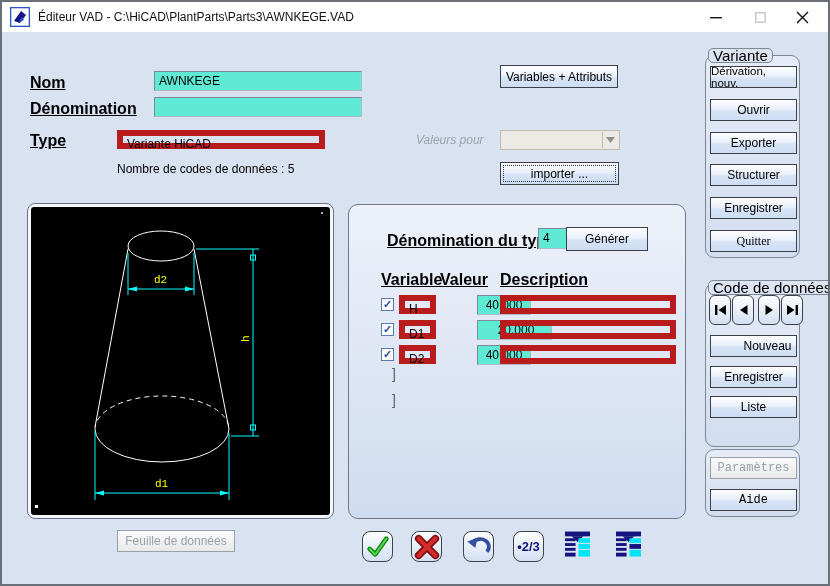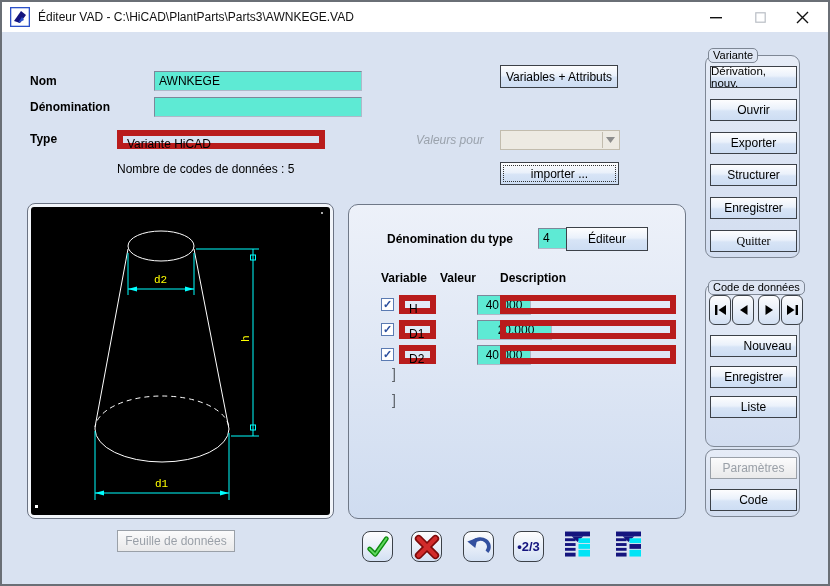--- a/index.html
+++ b/index.html
@@ -14,21 +14,21 @@
     background:#ffffff; display:flex; align-items:center;
   }
   .app-icon { width:20px; height:20px; margin-left:8px; }
   .title-text { margin-left:8px; font-size:12px; color:#111; }
   .win-btn {
     position:absolute; top:0; width:44px; height:30px;
     display:flex; align-items:center; justify-content:center;
   }
   .btn-min { left:692px; } .btn-max { left:736px; } .btn-close { left:778px; }
   
-  .lbl { position:absolute; font-size:12px; font-weight:bold; color:#000; }
+  .lbl { position:absolute; font-size:16px; font-weight:bold; color:#000;text-decoration:underline; }
   .txt { position:absolute; font-size:12px; color:#000; }
   .input {
     position:absolute; height:20px; background:#5eead4;
     border:1px solid; border-color:#7c8799 #aeb9c9 #aeb9c9 #7c8799;
     font-size:12px; line-height:18px; padding-left:4px; color:#000;margin-left:37px;
   }
   .flatfield {
     position:absolute; height:19px; background:transparent;
     border:6px solid #b91c1c; font-size:12px; line-height:17px; padding-left:4px; color:#000;
   }
@@ -41,21 +41,21 @@
   .btn.disabled {
     border-color:#9aa0a8; color:#9aa0a8;
     background:linear-gradient(#fbfbfc, #e9e9ea);
   }
   .btn.focus-dotted { outline:1px dotted #333; outline-offset:-4px; }
   .group {
     position:absolute; border:1px solid #7e8795; border-radius:9px;
     background:linear-gradient(#e6ecf7, #d2ddf0);
   }
   .group-tab {
-    position:absolute; font-size:11px; color:#000; background:#dde5f3;
+    position:absolute; font-size:15px; color:#000; background:#dde5f3;
     border:1px solid #7e8795; border-radius:5px; padding:0 4px; line-height:13px;
     z-index:2; white-space:nowrap;
   }
   .panel {
     position:absolute; border:1px solid #6f7887; border-radius:10px;
     background:linear-gradient(#edf1f9, #cfdcf0);
   }
   
   .combo {
     position:absolute; height:20px; background:#edeae3; border:1px solid #c2bcae;
@@ -181,21 +181,21 @@
         <rect x="290" y="5" width="2" height="2" fill="#aaaaaa"></rect>
       </svg>
     </div>
   </div>
 
   <div class="btn disabled" style="left:115px; top:528px; width:118px; height:22px;">Feuille de données</div>
 
   <div class="panel" style="left:346px; top:202px; width:338px; height:315px;">
     <div class="lbl" style="left:38px; top:27px;">Dénomination du type</div>
     <div class="input" style="left:152px; top:23px; width:56px; height:21px; line-height:19px;">4</div>
-    <div class="btn" style="left:217px; top:22px; width:82px; height:24px;">Éditeur</div>
+    <div class="btn" style="left:217px; top:22px; width:82px; height:24px;">Générer</div>
 
     <div class="lbl" style="left:32px; top:66px;">Variable</div>
     <div class="lbl" style="left:91px; top:66px;">Valeur</div>
     <div class="lbl" style="left:151px; top:66px;">Description</div>
 
     <div class="cb" style="left:32px; top:93px;">
         <span>✓</span>
       </div>
     <div class="flatfield" style="left:50px; top:90px; width:37px;">H</div>
     <div class="input" style="left:91px; top:90px; width:54px; text-align:center; padding-left:0;">40.000</div>
@@ -251,23 +251,23 @@
       <svg width="13" height="12" viewBox="0 0 13 12">
           <polygon points="1,1 1,11 8.5,6" fill="#000"></polygon>
           <rect x="9.6" y="1" width="2.4" height="10" fill="#000"></rect>
         </svg>
     </div>
     <div class="btn" style="left:4px; top:51px;  width:87px; height:22px;padding-left:28px;">Nouveau</div>
     <div class="btn" style="left:4px; top:82px;  width:87px; height:22px;">Enregistrer</div>
     <div class="btn" style="left:4px; top:112px; width:87px; height:22px;">Liste</div>
   </div>
 
-  <div class="group" style="left:703px; top:447px; width:95px; height:68px;">
+  <div class="group" style="left:703px; top:447px; width:95px; height:68px;font-family:Liberation Mono, monospace;">
     <div class="btn disabled" style="left:4px; top:7px;  width:87px; height:22px;">Paramètres</div>
-    <div class="btn" style="left:4px; top:39px; width:87px; height:22px;">Code</div>
+    <div class="btn" style="left:4px; top:39px; width:87px; height:22px;">Aide</div>
   </div>
 
   <div class="toolbtn" style="left:360px; top:529px;">
     <svg width="28" height="28" viewBox="0 0 30 30">
       <path d="M6,17 L12,23 L24,6" fill="none" stroke="#0c8a0c" stroke-width="5" stroke-linecap="round" stroke-linejoin="round"></path>
       <path d="M6,17 L12,23 L24,6" fill="none" stroke="#5fd75f" stroke-width="2" stroke-linecap="round" stroke-linejoin="round"></path>
     </svg>
   </div>
   <div class="toolbtn" style="left:409px; top:529px;">
     <svg width="28" height="28" viewBox="0 0 30 30">

